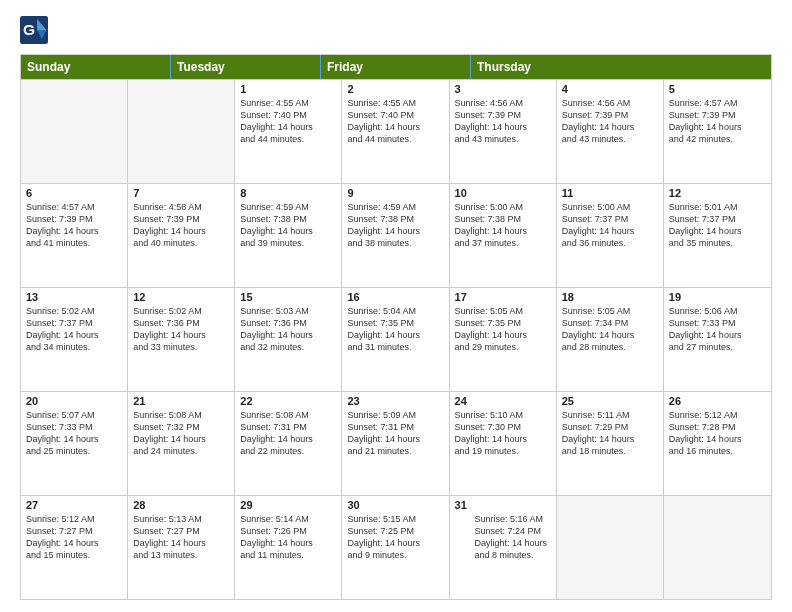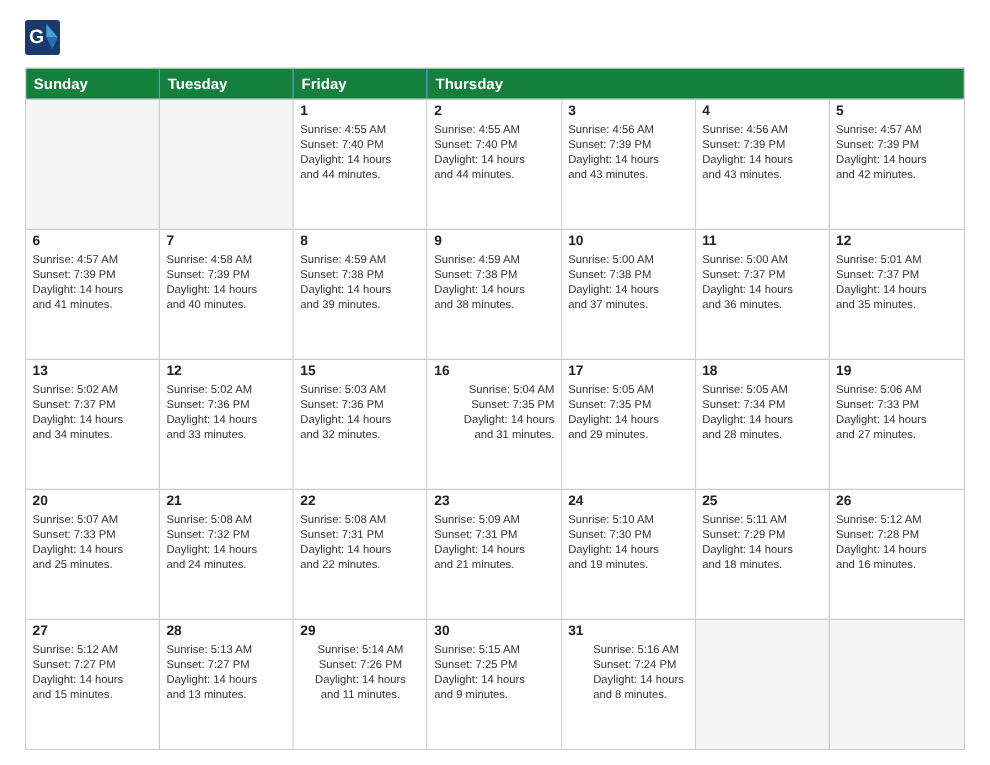--- a/index.html
+++ b/index.html
@@ -47,22 +47,22 @@
       font-style: italic;
     }
     .calendar {
       flex: 1;
       display: flex;
       flex-direction: column;
       border: 1px solid #ccc;
     }
     .cal-header {
       display: grid;
-      grid-template-columns: repeat(7, 1fr);
-      background: #15803d;
+      grid-template-columns: repeat(5, 1fr);
+      background: #4d7c0f;
     }
     .cal-header-cell {
       color: #fff;
       font-weight: bold;
       font-size: 12px;
       padding: 5px 6px;
       text-align: left;
       border-right: 1px solid #5a9fd4;
     }
     .cal-header-cell:last-child {
@@ -246,21 +246,21 @@
           </div>
           <div class="cal-cell">
             <div class="day-num">15</div>
             <div class="cell-info" style="white-space: pre-line;">Sunrise: 5:03 AM
 Sunset: 7:36 PM
 Daylight: 14 hours
 and 32 minutes.</div>
           </div>
           <div class="cal-cell">
             <div class="day-num">16</div>
-            <div class="cell-info" style="white-space: pre-line; text-align: right;">Sunrise: 5:04 AM
+            <div class="cell-info" style="white-space: pre-line;">Sunrise: 5:04 AM
 Sunset: 7:35 PM
 Daylight: 14 hours
 and 31 minutes.</div>
           </div>
           <div class="cal-cell">
             <div class="day-num">17</div>
             <div class="cell-info" style="white-space: pre-line;">Sunrise: 5:05 AM
 Sunset: 7:35 PM
 Daylight: 14 hours
 and 29 minutes.</div>
@@ -341,21 +341,21 @@
           </div>
           <div class="cal-cell">
             <div class="day-num">28</div>
             <div class="cell-info" style="white-space: pre-line;">Sunrise: 5:13 AM
 Sunset: 7:27 PM
 Daylight: 14 hours
 and 13 minutes.</div>
           </div>
           <div class="cal-cell">
             <div class="day-num">29</div>
-            <div class="cell-info" style="white-space: pre-line; text-align: center;">Sunrise: 5:14 AM
+            <div class="cell-info" style="white-space: pre-line;">Sunrise: 5:14 AM
 Sunset: 7:26 PM
 Daylight: 14 hours
 and 11 minutes.</div>
           </div>
           <div class="cal-cell">
             <div class="day-num">30</div>
             <div class="cell-info" style="white-space: pre-line;">Sunrise: 5:15 AM
 Sunset: 7:25 PM
 Daylight: 14 hours
 and 9 minutes.</div>

